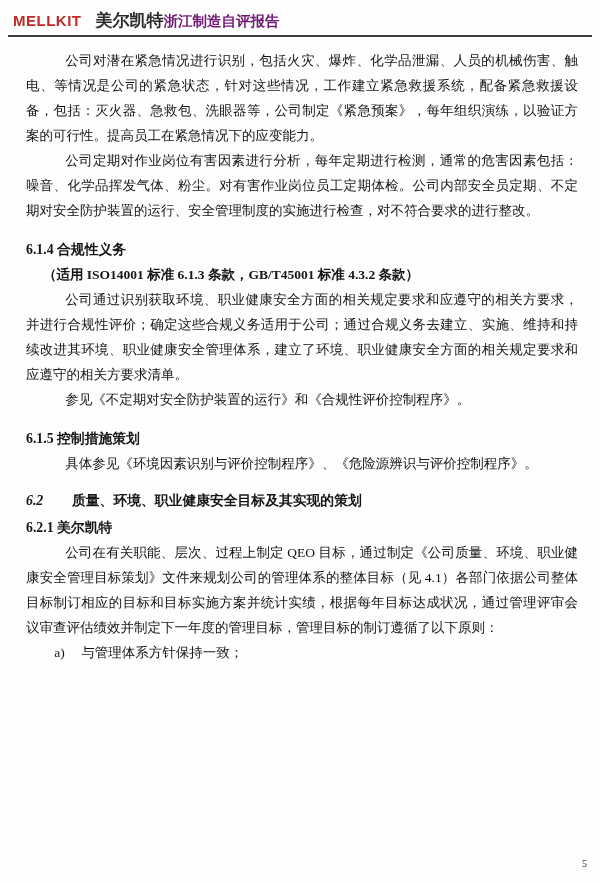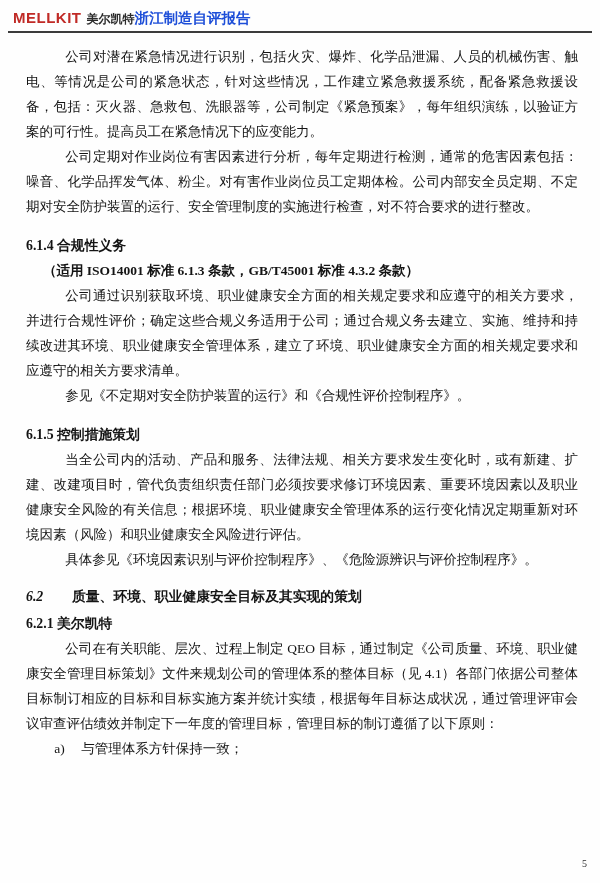--- a/index.html
+++ b/index.html
@@ -24,23 +24,23 @@
     white-space: nowrap;
   }
   .brand-en {
     font-family: "Liberation Sans", "DejaVu Sans", sans-serif;
     font-weight: 700;
     font-size: 15px;
     letter-spacing: 0.5px;
     text-align: right;
   }
   .brand-cn {
-    font-size: 12px;
+    font-size: 17px;
     font-weight: 600;
-    margin-left: 5px;
+    margin-left: 14px;
   }
   .title-cn {
     font-size: 14.5px;
     font-weight: 600;
   }
   .doc-body {
     padding: 11px 22px 0 26px;
     font-size: 13.5px;
     line-height: 25px;
     text-align: justify;
@@ -89,41 +89,40 @@
     color: #2f2f2f;
     font-family: "Liberation Serif", "DejaVu Serif", serif;
   }
 </style>
 </head>
 <body>
 
 <div class="page">
 
   <div class="header">
-    <span class="brand-en" style="color:#C02A26;">MELLKIT</span><span class="brand-cn" style="color:#2b2b2b;">美尔凯特</span><span class="title-cn" style="color:#1d4ed8;">浙江制造自评报告</span>
+    <span class="brand-en" style="color:#C02A26;">MELLKIT</span><span class="brand-cn" style="color:#2b2b2b;">美尔凯特</span><span class="title-cn" style="color:#701a75;">浙江制造自评报告</span>
   </div>
 
   <div class="doc-body">
 
     <p class="para">公司对潜在紧急情况进行识别，包括火灾、爆炸、化学品泄漏、人员的机械伤害、触电、等情况是公司的紧急状态，针对这些情况，工作建立紧急救援系统，配备紧急救援设备，包括：灭火器、急救包、洗眼器等，公司制定《紧急预案》，每年组织演练，以验证方案的可行性。提高员工在紧急情况下的应变能力。</p>
 
     <p class="para">公司定期对作业岗位有害因素进行分析，每年定期进行检测，通常的危害因素包括：噪音、化学品挥发气体、粉尘。对有害作业岗位员工定期体检。公司内部安全员定期、不定期对安全防护装置的运行、安全管理制度的实施进行检查，对不符合要求的进行整改。</p>
 
     <div class="sec-heading">6.1.4 合规性义务</div>
 
     <div class="sub-heading">（适用 ISO14001 标准 6.1.3 条款，GB/T45001 标准 4.3.2 条款）</div>
 
     <p class="para">公司通过识别获取环境、职业健康安全方面的相关规定要求和应遵守的相关方要求，并进行合规性评价；确定这些合规义务适用于公司；通过合规义务去建立、实施、维持和持续改进其环境、职业健康安全管理体系，建立了环境、职业健康安全方面的相关规定要求和应遵守的相关方要求清单。</p>
 
     <p class="para">参见《不定期对安全防护装置的运行》和《合规性评价控制程序》。</p>
 
     <div class="sec-heading">6.1.5 控制措施策划</div>
 
 
-    <p class="para">当全公司内的活动、产品和服务、法律法规、相关方要求发生变化时，或有新建、扩建、改建项目时，管代负责组织责任部门必须按要求修订环境因素、重要环境因素以及职业健康安全风险的有关信息；根据环境、职业健康安全管理体系的运行变化情况定期重新对环境因素（风险）和职业健康安全风险进行评估。</p>
 
 
     <p class="para">具体参见《环境因素识别与评价控制程序》、《危险源辨识与评价控制程序》。</p>
 
     <div class="sec-heading2">
       <span class="sec-num">6.2</span><span>质量、环境、职业健康安全目标及其实现的策划</span>
     </div>
 
     <div class="sec-heading tight">6.2.1 美尔凯特</div>
 

